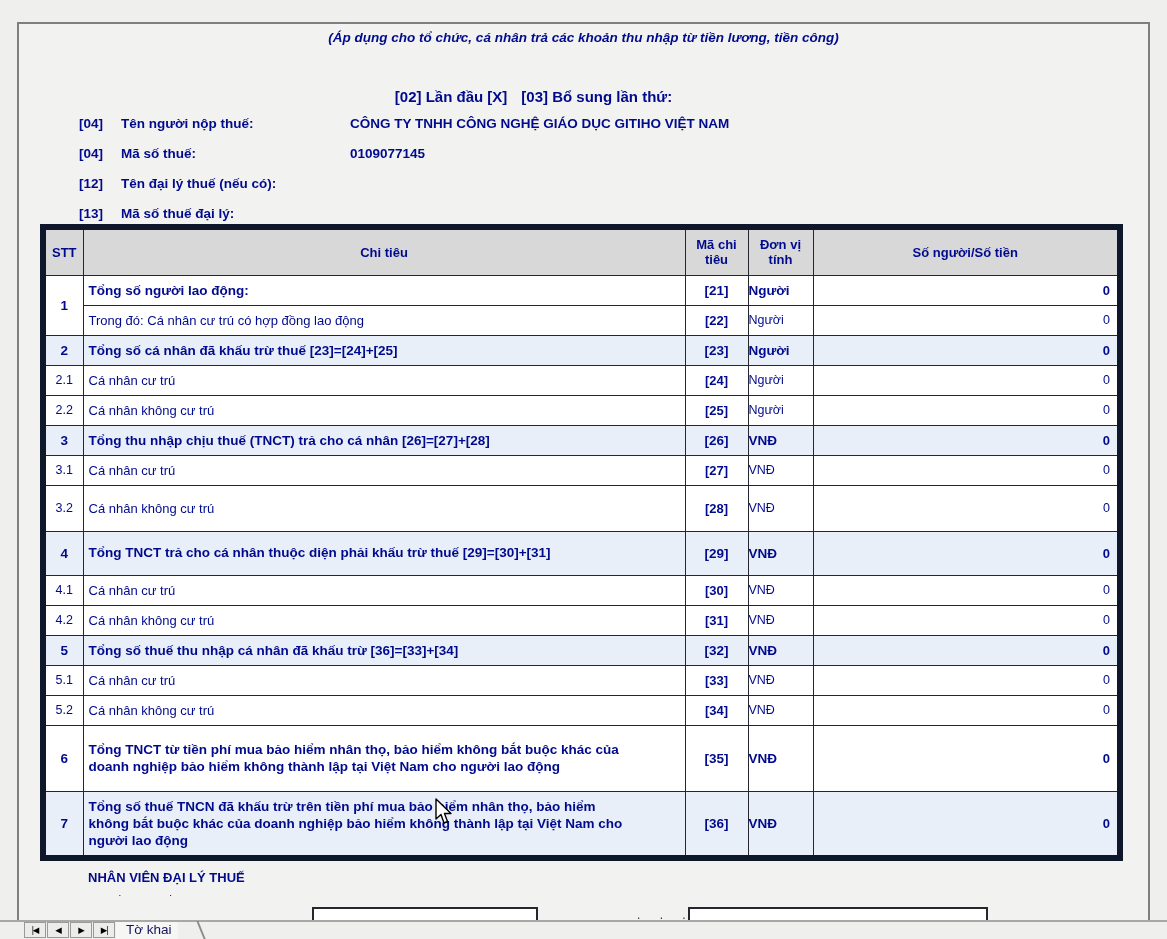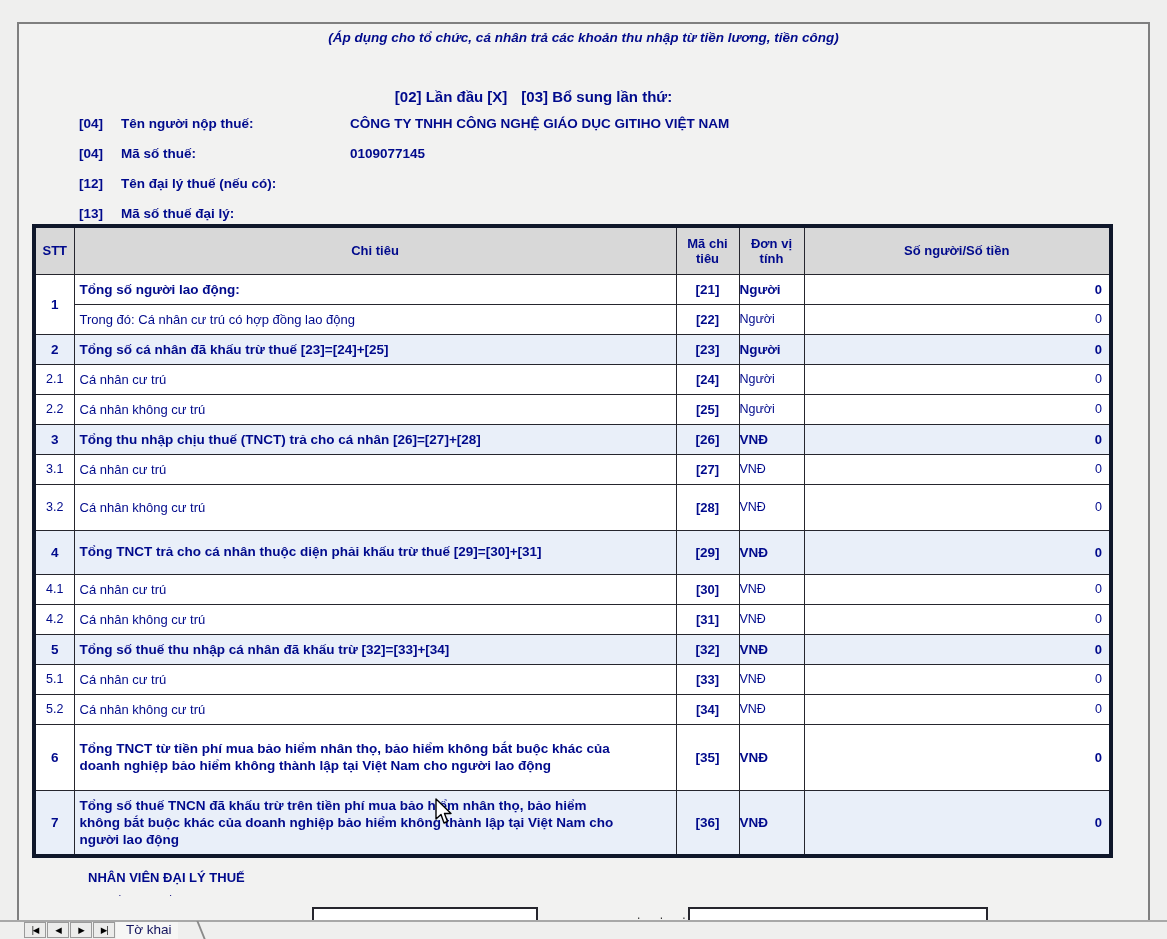--- a/index.html
+++ b/index.html
@@ -18,23 +18,23 @@
   .subtitle{ top:6px; font-style:italic; font-weight:bold; font-size:13.5px; }
   .line01{ top:36px; font-weight:bold; font-size:13.5px; padding-right:100px; }
   .line0203{ top:64px; font-weight:bold; font-size:15px; padding-right:100px; }
   .line0203 .gap{ display:inline-block; width:14px; }
   .fieldrow{ position:absolute; left:36px; font-weight:bold; font-size:13.5px; white-space:nowrap;padding-left:24px; }
   .fieldrow .code{ display:inline-block; width:42px; }
   .fieldrow .val{ position:absolute; left:295px; white-space:nowrap; }
   .f04{ top:92px; } .f05{ top:122px; } .f12{ top:152px; } .f13{ top:182px; }
 
   table.decl{
-    position:absolute; left:32px; top:224px; width:1077px;
+    position:absolute; left:40px; top:224px; width:1077px;
     border-collapse:collapse; table-layout:fixed;
-    border:4px solid #0f172a; font-size:13px;
+    border:6px solid #0f172a; font-size:13px;
   }
   table.decl th, table.decl td{ border:1px solid #26262e; vertical-align:middle; }
   table.decl th{
     background:#d8d8d8; color:#000a8c; font-size:13px; font-weight:bold;
     height:48px; padding:2px; text-align:center;
   }
   td.c-stt{ text-align:center; font-size:12.5px; }
   td.c-label{ padding:6px 5px; text-align:left; }
   td.c-code{ text-align:center; font-weight:bold; }
   td.c-unit{ text-align:left; font-size:12.5px; }
@@ -219,21 +219,21 @@
           <td class="c-label">
             <div>Cá nhân không cư trú</div>
           </td>
           <td class="c-code">[31]</td>
           <td class="c-unit">VNĐ</td>
           <td class="c-val">0</td>
         </tr>
         <tr class="blue bold" style="height: 30px;">
           <td class="c-stt">5</td>
           <td class="c-label">
-            <div>Tổng số thuế thu nhập cá nhân đã khấu trừ [32]=[33]+[34]</div>
+            <div>Tổng số thuế thu nhập cá nhân đã khấu trừ [36]=[33]+[34]</div>
           </td>
           <td class="c-code">[32]</td>
           <td class="c-unit">VNĐ</td>
           <td class="c-val">0</td>
         </tr>
         <tr class="white" style="height: 30px;">
           <td class="c-stt">5.1</td>
           <td class="c-label">
             <div>Cá nhân cư trú</div>
           </td>

